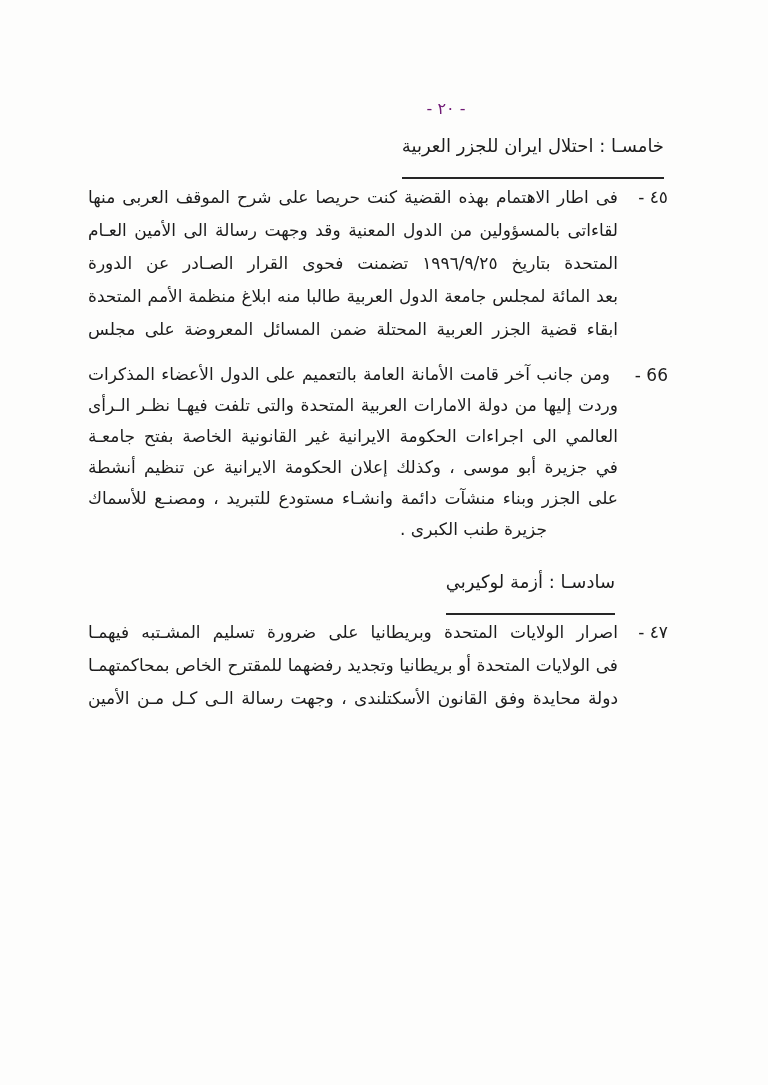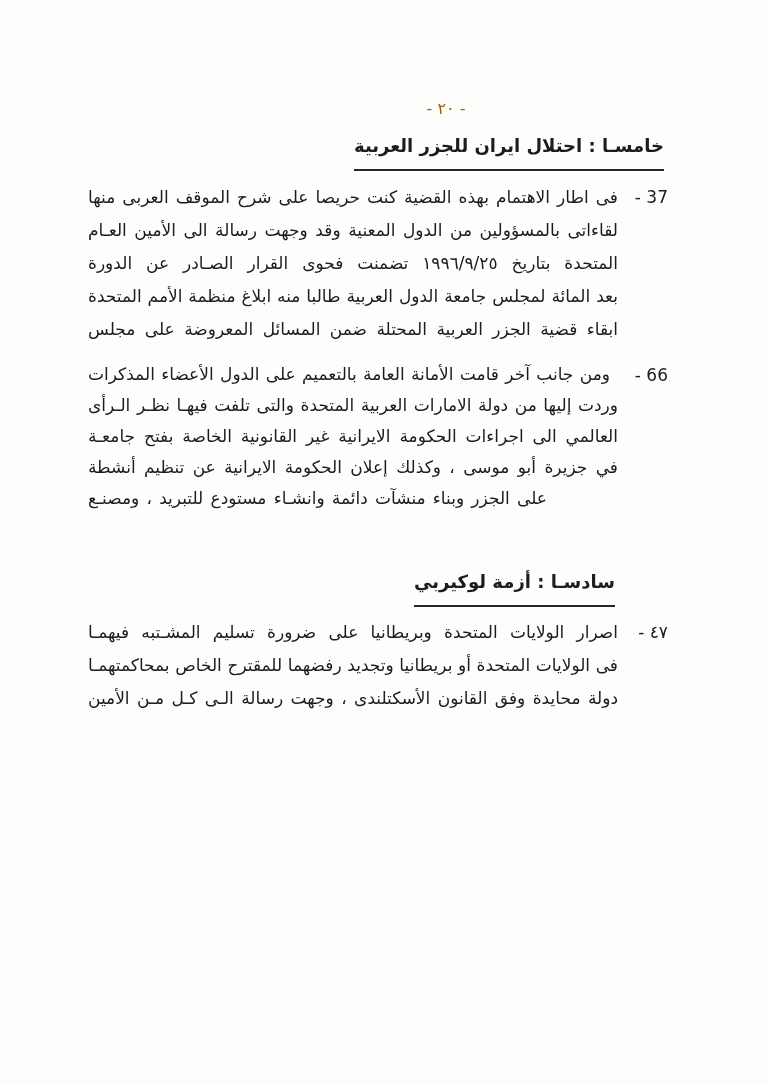--- a/index.html
+++ b/index.html
@@ -16,29 +16,29 @@
   }
   .pageno {
     position: absolute;
     top: 99px;
     left: 416px;
     width: 60px;
     font-size: 16px;
     letter-spacing: 1px;
     text-align: center;
     white-space: nowrap;
-    color: #a16207;
+    color: #701a75;
   }
   .heading {
     position: absolute;
     display: inline-block;
     font-size: 18px;
-    font-weight: bold;
+    font-weight: normal;
     white-space: nowrap;
-    padding-bottom: 13px;
+    padding-bottom: 21px;
     border-bottom: 2px solid #262626;
   }
   .s0-h { top: 135px; right: 104px; }
   .s1-h { top: 571px; right: 153px; margin-left: 32px; }
 
   .para {
     position: absolute;
     right: 100px;
     width: 580px;
     display: flex;
@@ -78,38 +78,39 @@
 </head>
 <body>
 
 <div class="page">
 
   <div class="pageno" dir="ltr">- ٢٠ -</div>
 
   <div class="heading s0-h">خامسـا : احتلال ايران للجزر العربية</div>
 
   <div class="para s0-p0">
-    <div class="num">37 -</div>
+    <div class="num">٤٥ -</div>
     <div class="body">
       <div class="line">فى اطار الاهتمام بهذه القضية كنت حريصا على شرح الموقف العربى منها خـلال</div>
       <div class="line">لقاءاتى بالمسؤولين من الدول المعنية وقد وجهت رسالة الى الأمين العـام للأمـم</div>
       <div class="line">المتحدة بتاريخ ١٩٩٦/٩/٢٥ تضمنت فحوى القرار الصـادر عن الدورة السادسـة</div>
       <div class="line">بعد المائة لمجلس جامعة الدول العربية طالبا منه ابلاغ منظمة الأمم المتحدة باهمية</div>
       <div class="line">ابقاء قضية الجزر العربية المحتلة ضمن المسائل المعروضة على مجلس الأمن .</div>
     </div>
   </div>
 
   <div class="para s0-p1">
     <div class="num">66 -</div>
     <div class="body">
       <div class="line">ومن جانب آخر قامت الأمانة العامة بالتعميم على الدول الأعضاء المذكرات التـي</div>
       <div class="line">وردت إليها من دولة الامارات العربية المتحدة والتى تلفت فيهـا نظـر الـرأى العـام</div>
       <div class="line">العالمي الى اجراءات الحكومة الايرانية غير القانونية الخاصة بفتح جامعـة ايرانيـة</div>
       <div class="line">في جزيرة أبو موسى ، وكذلك إعلان الحكومة الايرانية عن تنظيم أنشطة رياضيـة</div>
       <div class="line">على الجزر وبناء منشآت دائمة وانشـاء مستودع للتبريد ، ومصنـع للأسماك فـي</div>
+      <div class="line">جزيرة طنب الكبرى .</div>
     </div>
   </div>
 
   <div class="heading s1-h">سادسـا : أزمة لوكيربي</div>
 
   <div class="para s1-p0">
     <div class="num">٤٧ -</div>
     <div class="body">
       <div class="line">اصرار الولايات المتحدة وبريطانيا على ضرورة تسليم المشـتبه فيهمـا لمحاكمتهمـا</div>
       <div class="line">فى الولايات المتحدة أو بريطانيا وتجديد رفضهما للمقترح الخاص بمحاكمتهمـا فـى</div>

